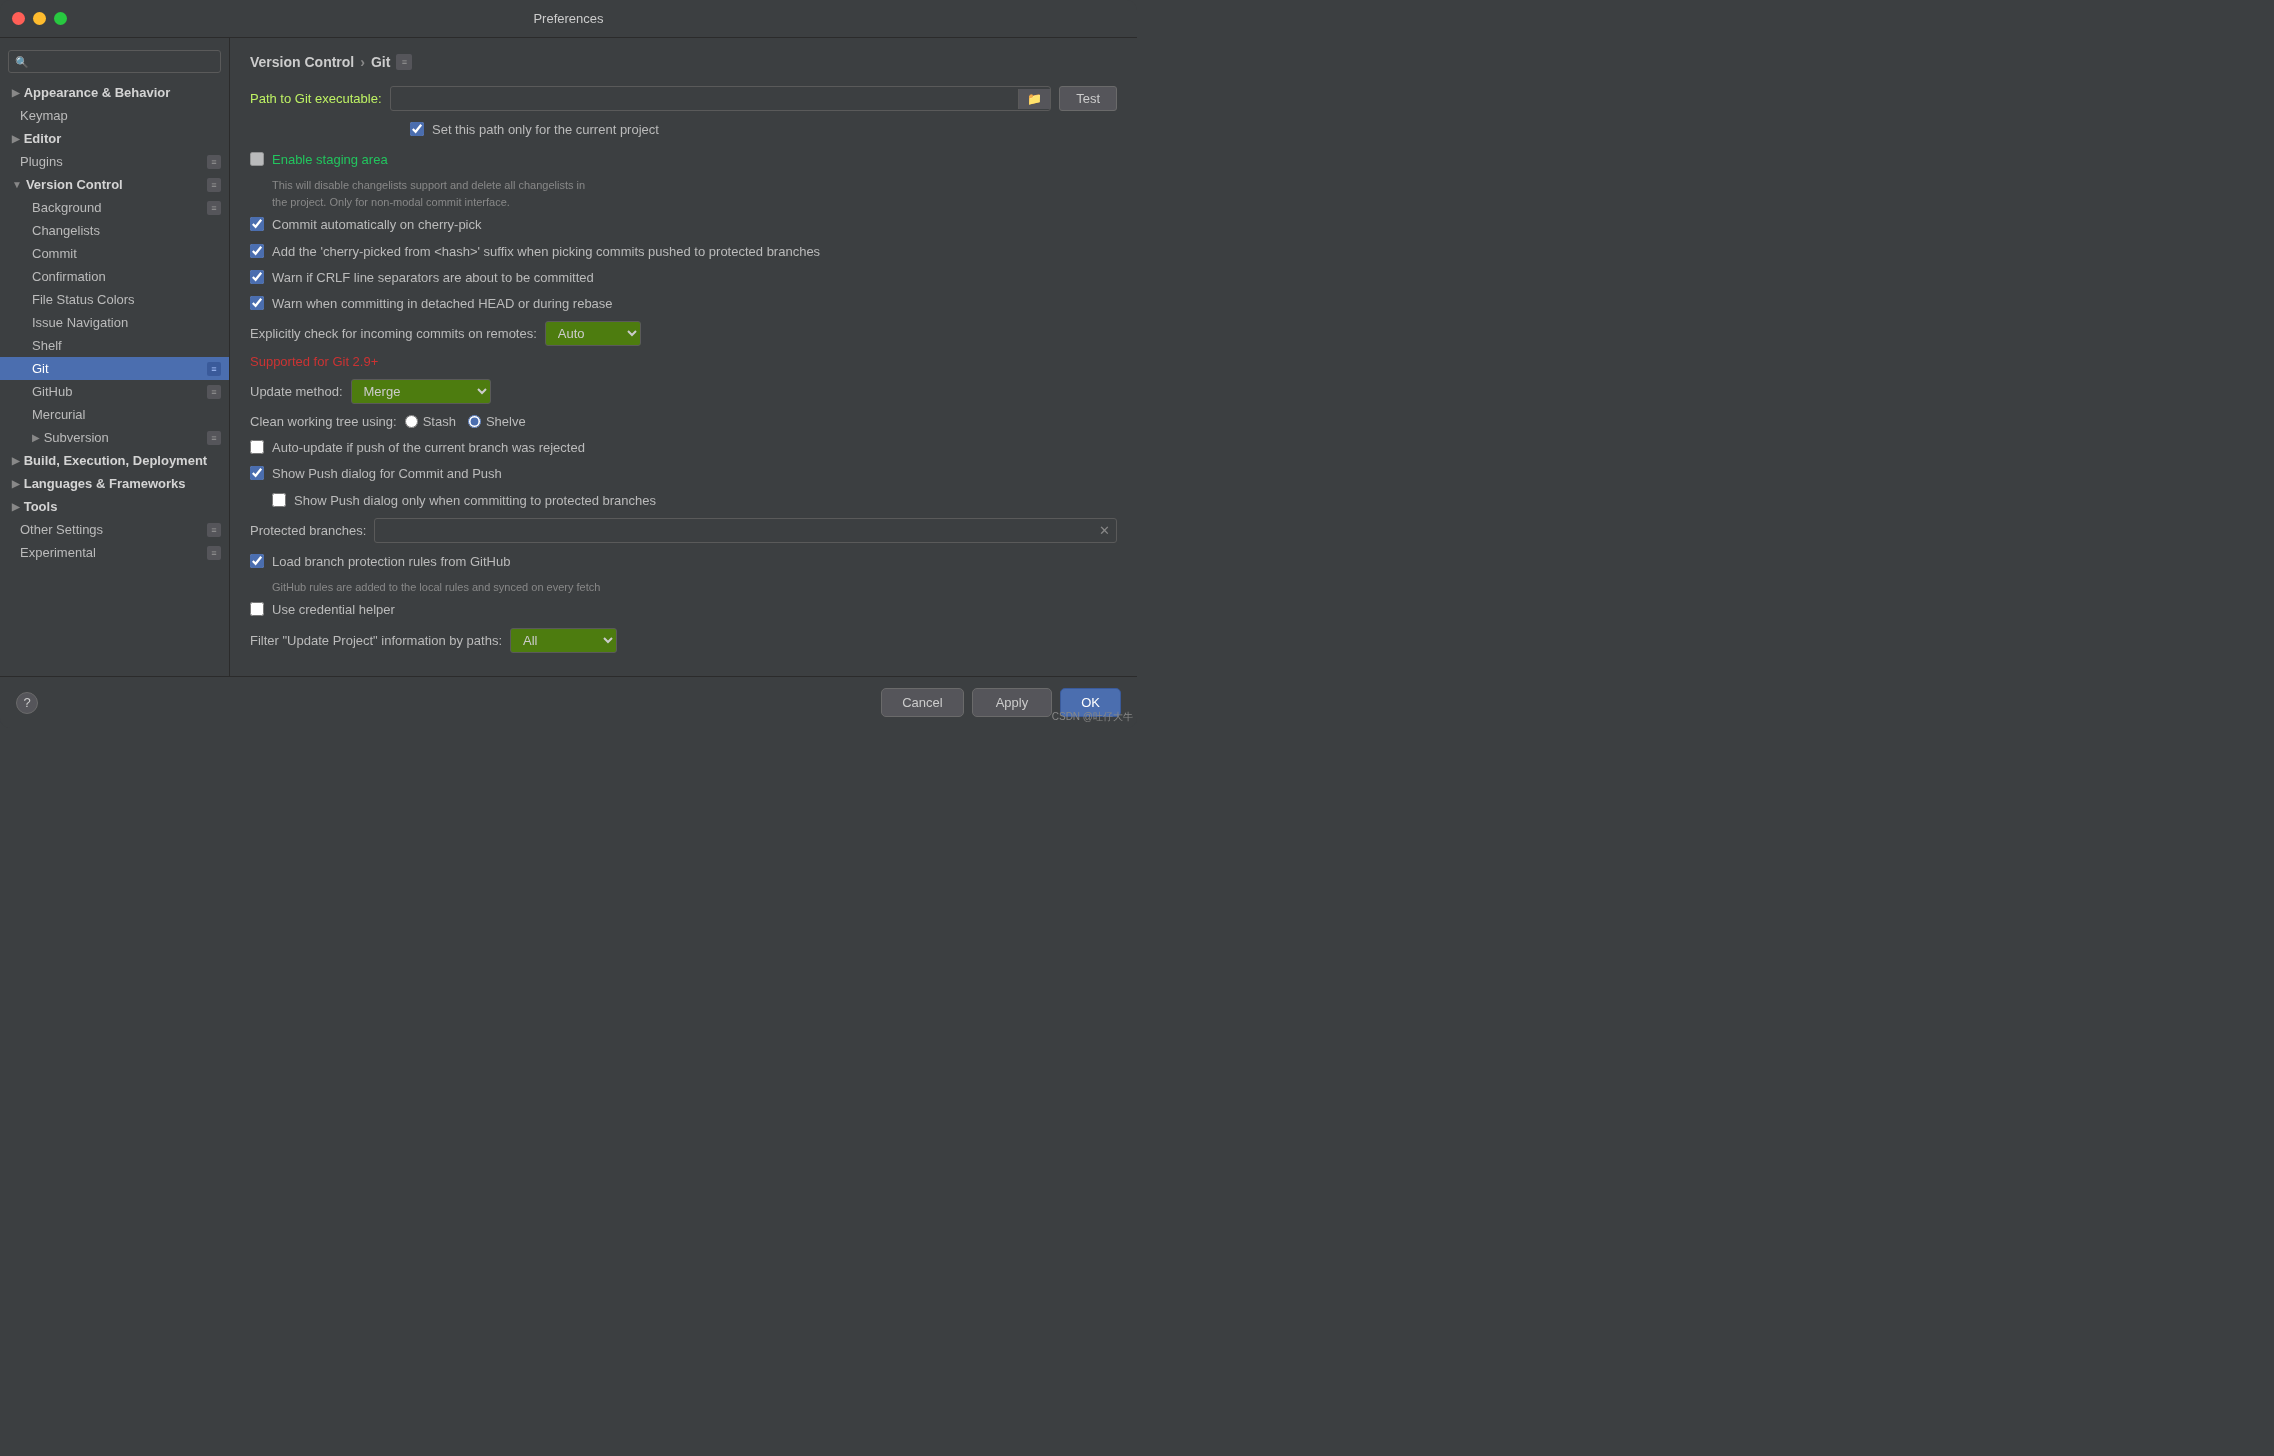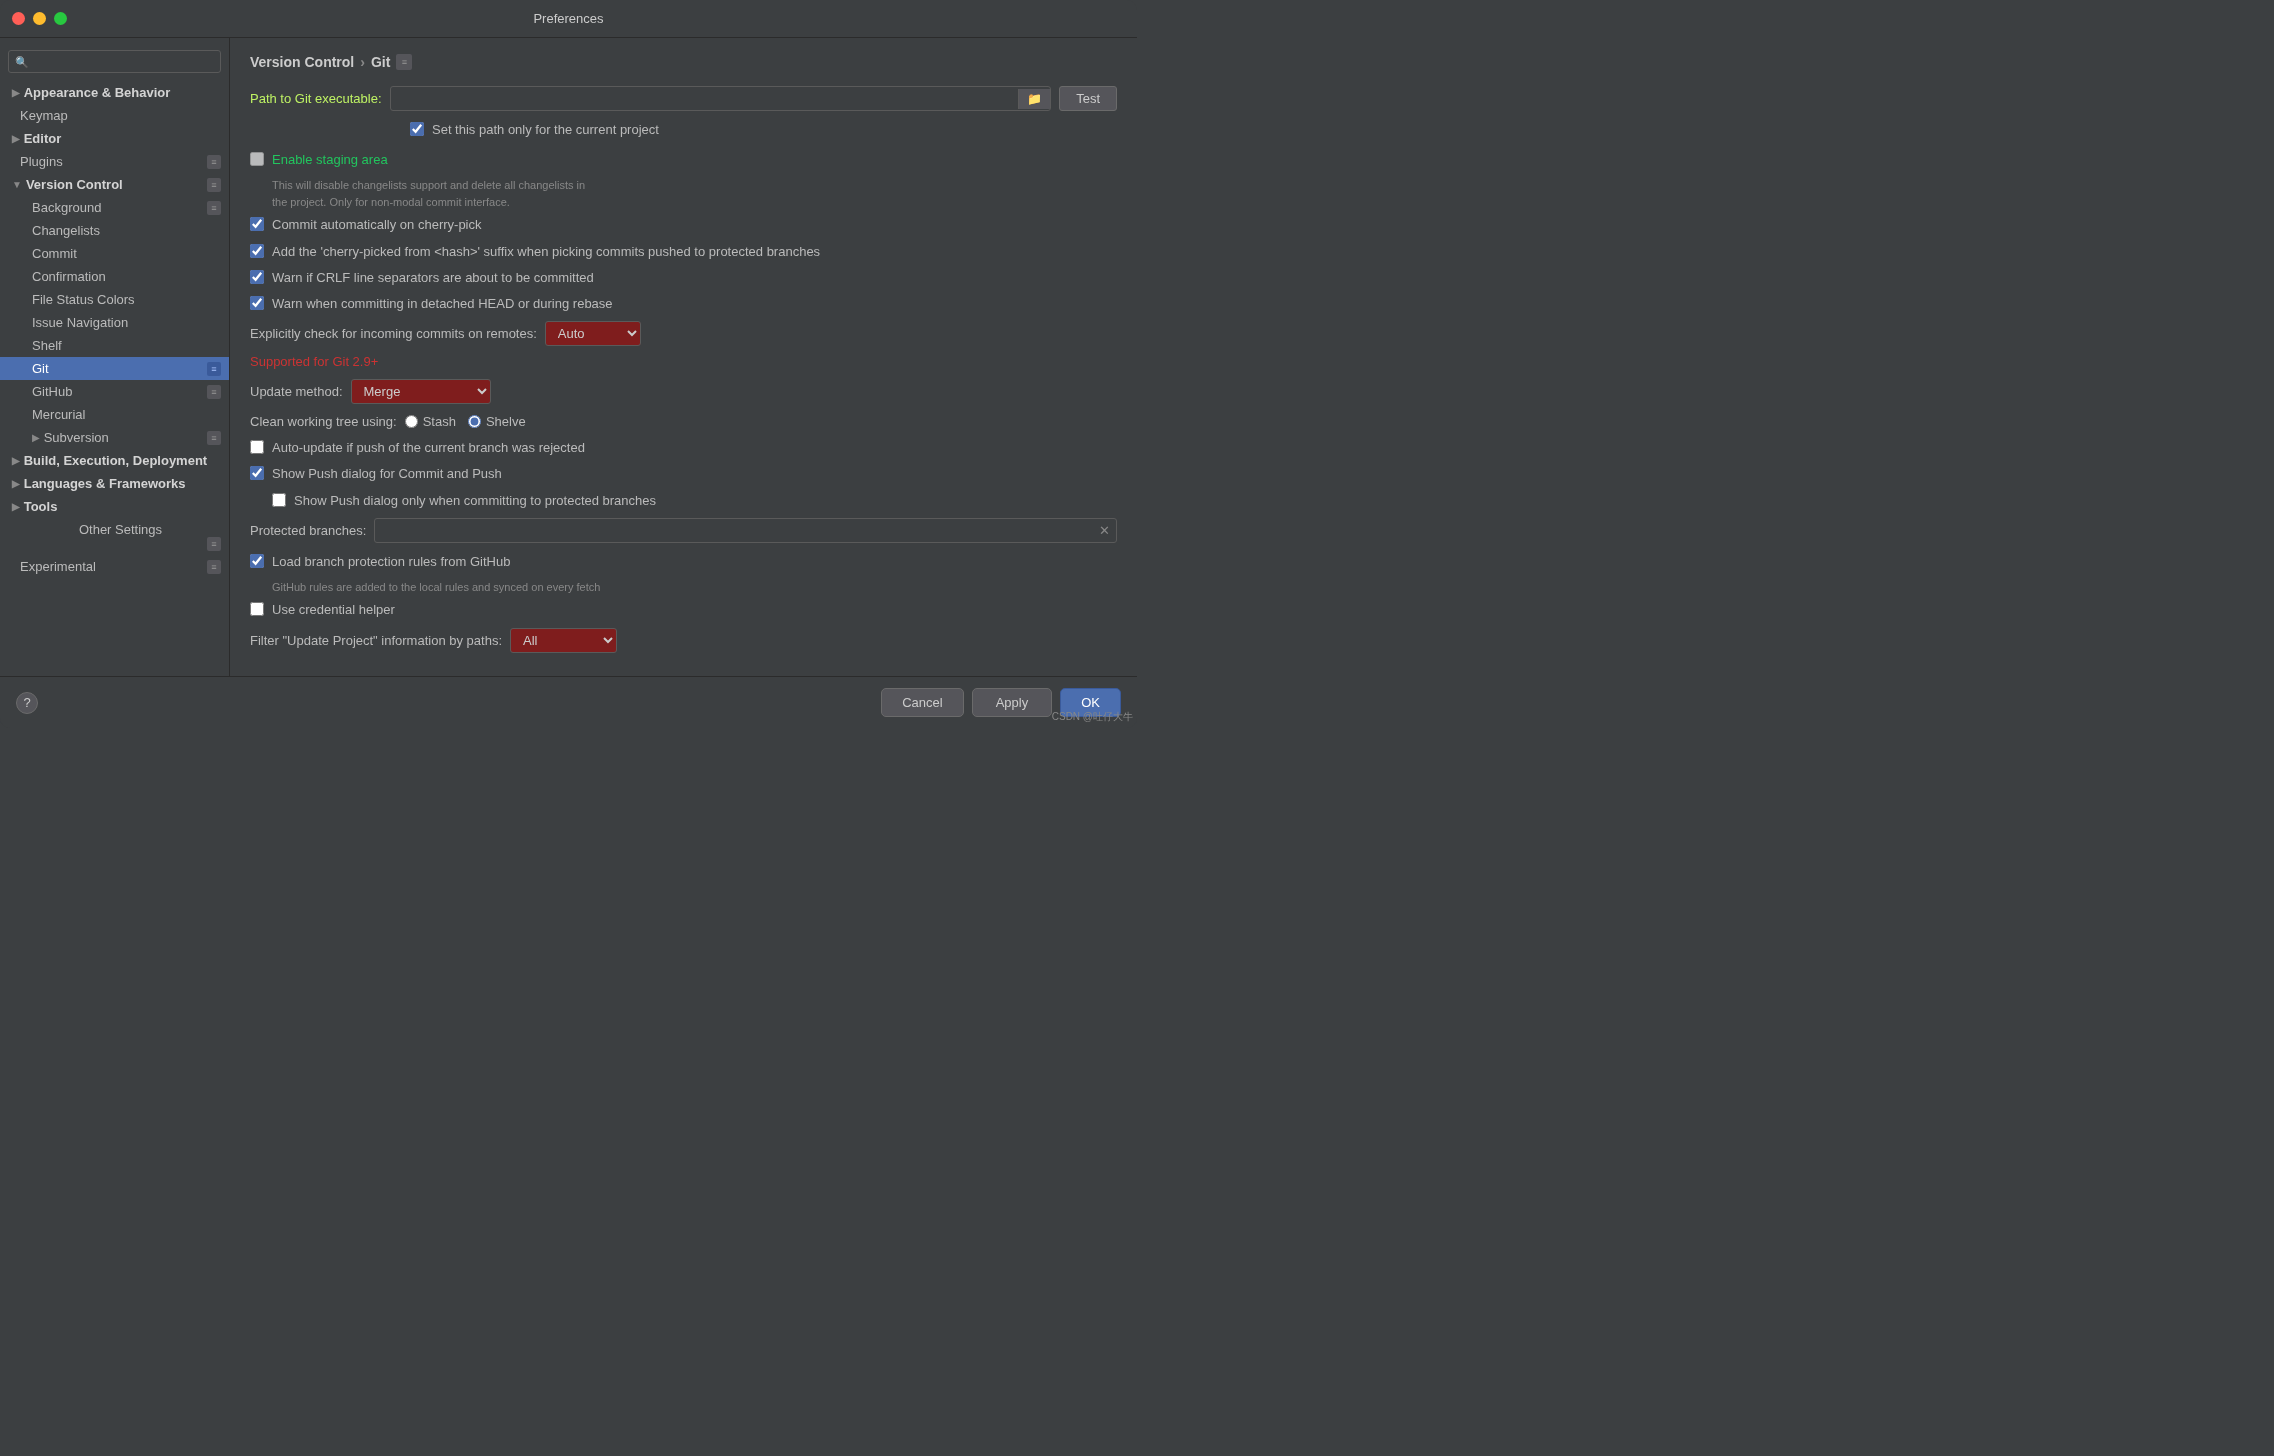--- a/index.html
+++ b/index.html
@@ -215,21 +215,21 @@
       color: #666666;
     }
     .incoming-row {
       display: flex;
       align-items: center;
       gap: 8px;
       margin-bottom: 8px;
     }
     .incoming-row label { color: #bbbbbb; }
     select {
-      background: #7f1d1d;
+      background: #4d7c0f;
       border: 1px solid #5a5a5a;
       color: #cccccc;
       padding: 3px 24px 3px 8px;
       font-size: 13px;
       border-radius: 3px;
       outline: none;
       appearance: auto;
       cursor: pointer;
     }
     .supported-text {
@@ -479,21 +479,21 @@
       <div class="sidebar-item section-header">
         <span class="chevron">▶</span>
         <span>Languages &amp; Frameworks</span>
       </div>
 
       <div class="sidebar-item section-header">
         <span class="chevron">▶</span>
         <span>Tools</span>
       </div>
 
-      <div class="sidebar-item" style="padding-left:20px;flex-direction:column;">
+      <div class="sidebar-item" style="padding-left:20px;">
         <span>Other Settings</span>
         <span class="icon-badge">≡</span>
       </div>
 
       <div class="sidebar-item" style="padding-left:20px;">
         <span>Experimental</span>
         <span class="icon-badge">≡</span>
       </div>
     </div>
 

